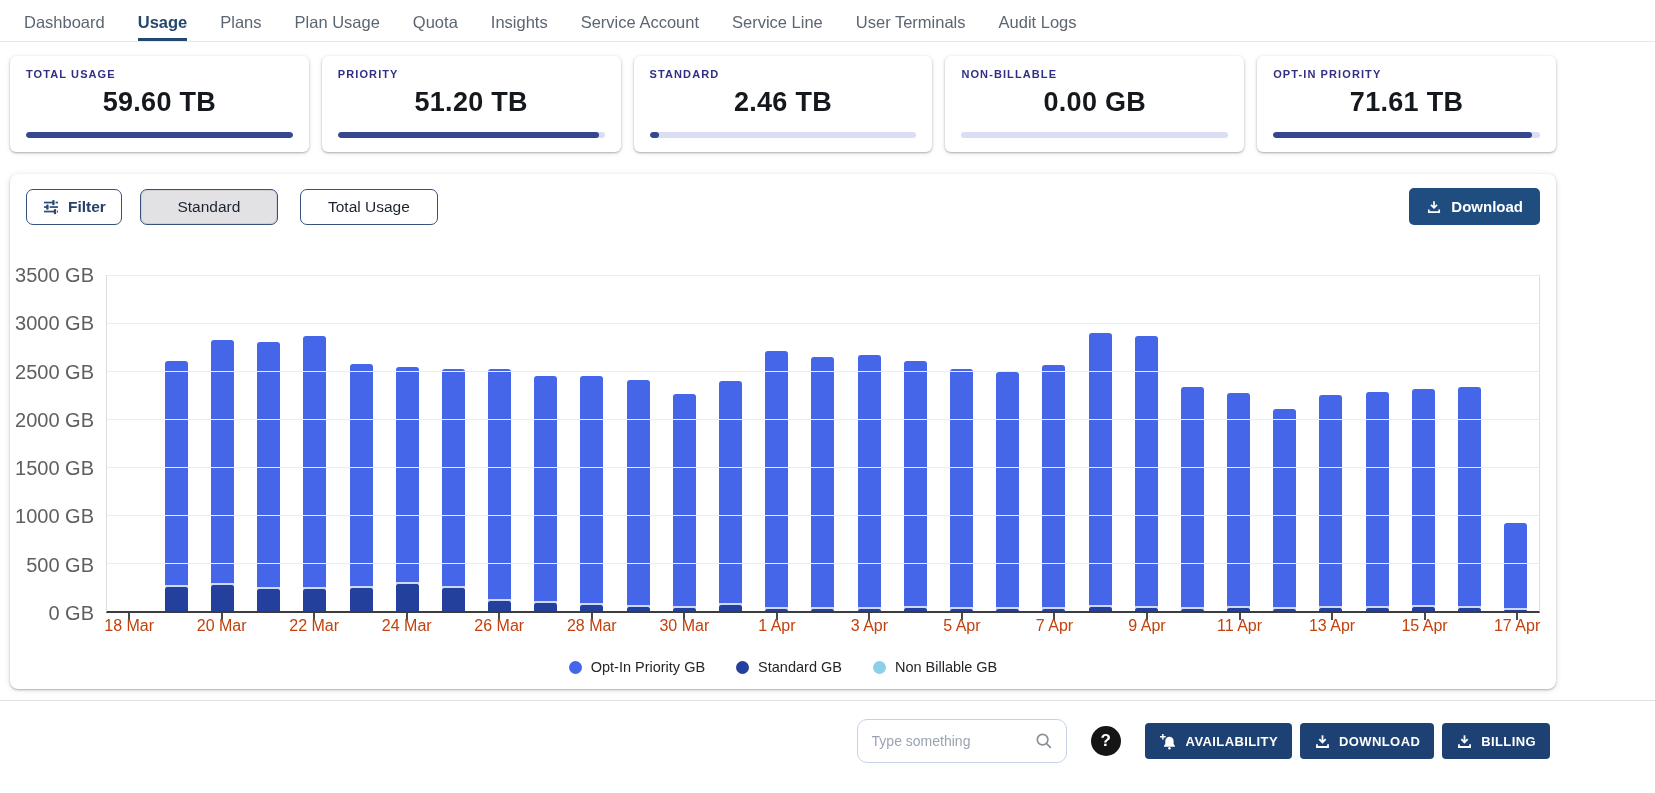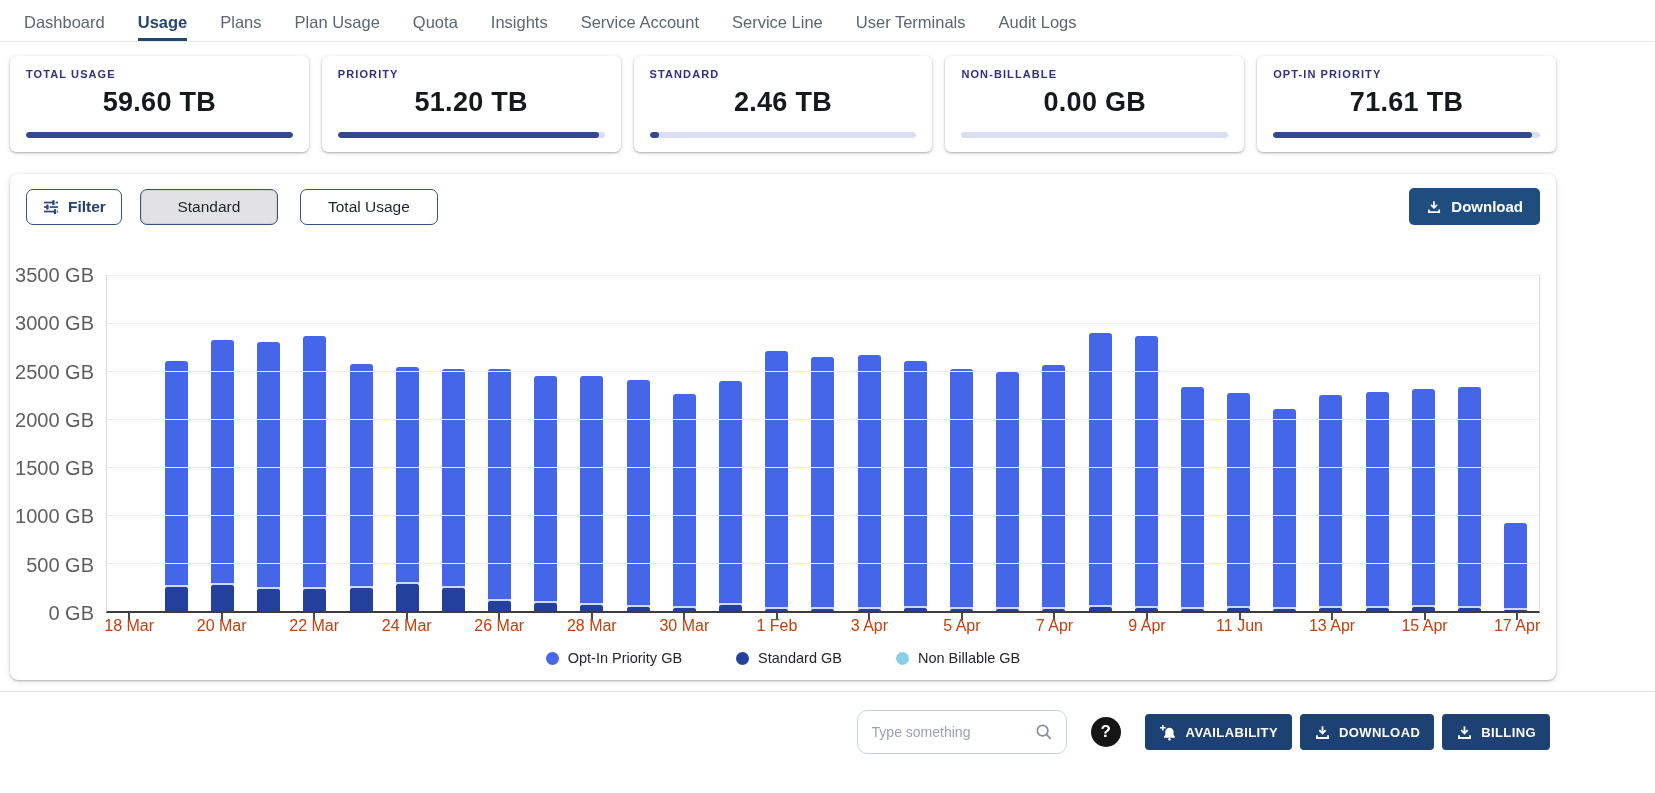--- a/index.html
+++ b/index.html
@@ -53,21 +53,21 @@
   .bar { display:flex; flex-direction:column; justify-content:flex-end; width:23px; height:100%; }
   .seg-optin { background:#4566e8; border-radius:3px 3px 0 0; }
   .seg-gap { height:2px; background:#cfd9f6; }
   .seg-std { background:#24409d; border-radius:2px 2px 0 0; }
   .x-axis { display:flex; margin-left:80px; height:34px; }
   .x-slot { flex:1; position:relative; }
   .x-tick { position:absolute; left:50%; top:0; transform:translateX(-50%); width:2px;
             height:7px; background:#4a4a4a; }
   .x-lab { position:absolute; left:50%; top:4px; transform:translateX(-50%);
            font-size:16px; color:#c2410c; white-space:nowrap; }
-  .legend { display:flex; justify-content:center; gap:54px; margin-top:3px; }
+  .legend { display:flex; justify-content:center; gap:31px; margin-top:12px; }
   .legend-item { display:flex; align-items:center; gap:9px; font-size:14.5px; color:#24262a; }
   .legend-dot { width:13px; height:13px; border-radius:50%; }
 
   
   .footer { margin-top:11px; border-top:1px solid #dfe1e5; height:95px;
             display:flex; align-items:center; justify-content:flex-end;
             gap:24px; padding:0 105px 14px 10px; }
   .search-box { display:flex; align-items:center; width:210px; height:44px;
                 border:1px solid #c5d2e8; border-radius:10px; padding:0 12px 0 14px; }
   .search-box input { flex:1; border:none; outline:none; font-size:14px; color:#333;
@@ -437,21 +437,21 @@
         <div class="x-lab">28 Mar</div>
       </div>
       <div class="x-slot"></div>
       <div class="x-slot">
         <div class="x-tick"></div>
         <div class="x-lab">30 Mar</div>
       </div>
       <div class="x-slot"></div>
       <div class="x-slot">
         <div class="x-tick"></div>
-        <div class="x-lab">1 Feb</div>
+        <div class="x-lab">1 Apr</div>
       </div>
       <div class="x-slot"></div>
       <div class="x-slot">
         <div class="x-tick"></div>
         <div class="x-lab">3 Apr</div>
       </div>
       <div class="x-slot"></div>
       <div class="x-slot">
         <div class="x-tick"></div>
         <div class="x-lab">5 Apr</div>
@@ -462,21 +462,21 @@
         <div class="x-lab">7 Apr</div>
       </div>
       <div class="x-slot"></div>
       <div class="x-slot">
         <div class="x-tick"></div>
         <div class="x-lab">9 Apr</div>
       </div>
       <div class="x-slot"></div>
       <div class="x-slot">
         <div class="x-tick"></div>
-        <div class="x-lab">11 Jun</div>
+        <div class="x-lab">11 Apr</div>
       </div>
       <div class="x-slot"></div>
       <div class="x-slot">
         <div class="x-tick"></div>
         <div class="x-lab">13 Apr</div>
       </div>
       <div class="x-slot"></div>
       <div class="x-slot">
         <div class="x-tick"></div>
         <div class="x-lab">15 Apr</div>

